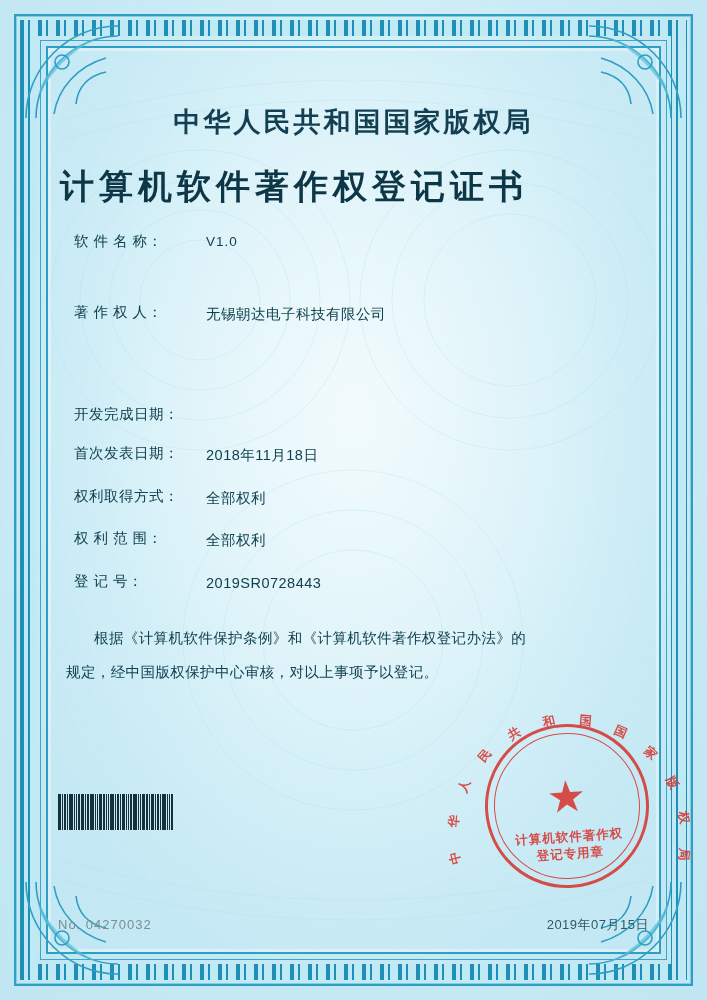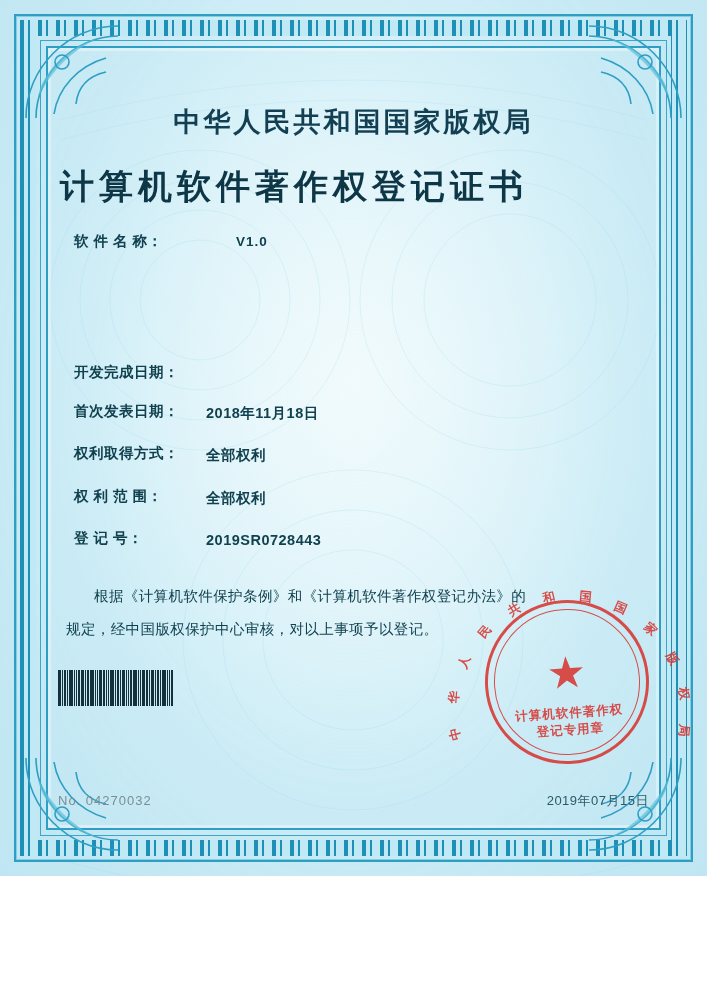--- a/index.html
+++ b/index.html
@@ -10,21 +10,21 @@
   body {
     width: 707px;
     height: 1000px;
     overflow: hidden;
     font-family: "Liberation Sans", sans-serif;
   }
 
   #certificate {
     position: relative;
     width: 707px;
-    height: 876px;
+    height: 1000px;
     background:
       radial-gradient(ellipse at 50% 42%, #e8f8fb 0%, #d7f1f8 35%, #c7eaf5 62%, #bfe6f2 100%);
     overflow: hidden;
   }
 
   
   .guilloche {
     position: absolute;
     inset: 0;
     pointer-events: none;
@@ -108,21 +108,20 @@
     color: #1b4c5e;
     margin-top: 22px;
     padding-right: 8px;
     letter-spacing: .5px;
   }
   .cert-no .label { letter-spacing: 1px; }
 
   .fields {
     margin-top: 22px;
     padding-left: 14px;
-    font-weight: bold;
   }
   .field-row {
     display: flex;
     align-items: flex-start;
     margin-bottom: 20px;
     font-size: 14.5px;
     color: #11414f;
   }
   .field-label {
     width: 132px;
@@ -132,21 +131,20 @@
   }
   .field-value {
     flex: 1;
     letter-spacing: .5px;
     line-height: 1.55;
   }
   .field-value .ver {
     display: block;
     letter-spacing: 1px;
     font-size: 13.5px;
-    margin-left: 30px;
   }
 
   .gap-big { height: 30px; }
 
   .statement {
     margin-top: 28px;
     font-size: 14.5px;
     color: #11414f;
     line-height: 2.3;
     letter-spacing: .4px;
@@ -332,20 +330,24 @@
 
       <div class="field-row">
         <div class="field-label">软 件 名 称：</div>
         <div class="field-value">
           <span class="ver">V1.0</span>
         </div>
       </div>
 
       <div class="gap-big"></div>
 
+      <div class="field-row">
+        <div class="field-label">著 作 权 人：</div>
+        <div class="field-value">无锡朝达电子科技有限公司</div>
+      </div>
 
       <div class="gap-big"></div>
       <div class="gap-big"></div>
 
       <div class="field-row">
         <div class="field-label">开发完成日期：</div>
       </div>
 
       <div class="field-row">
         <div class="field-label">首次发表日期：</div>

